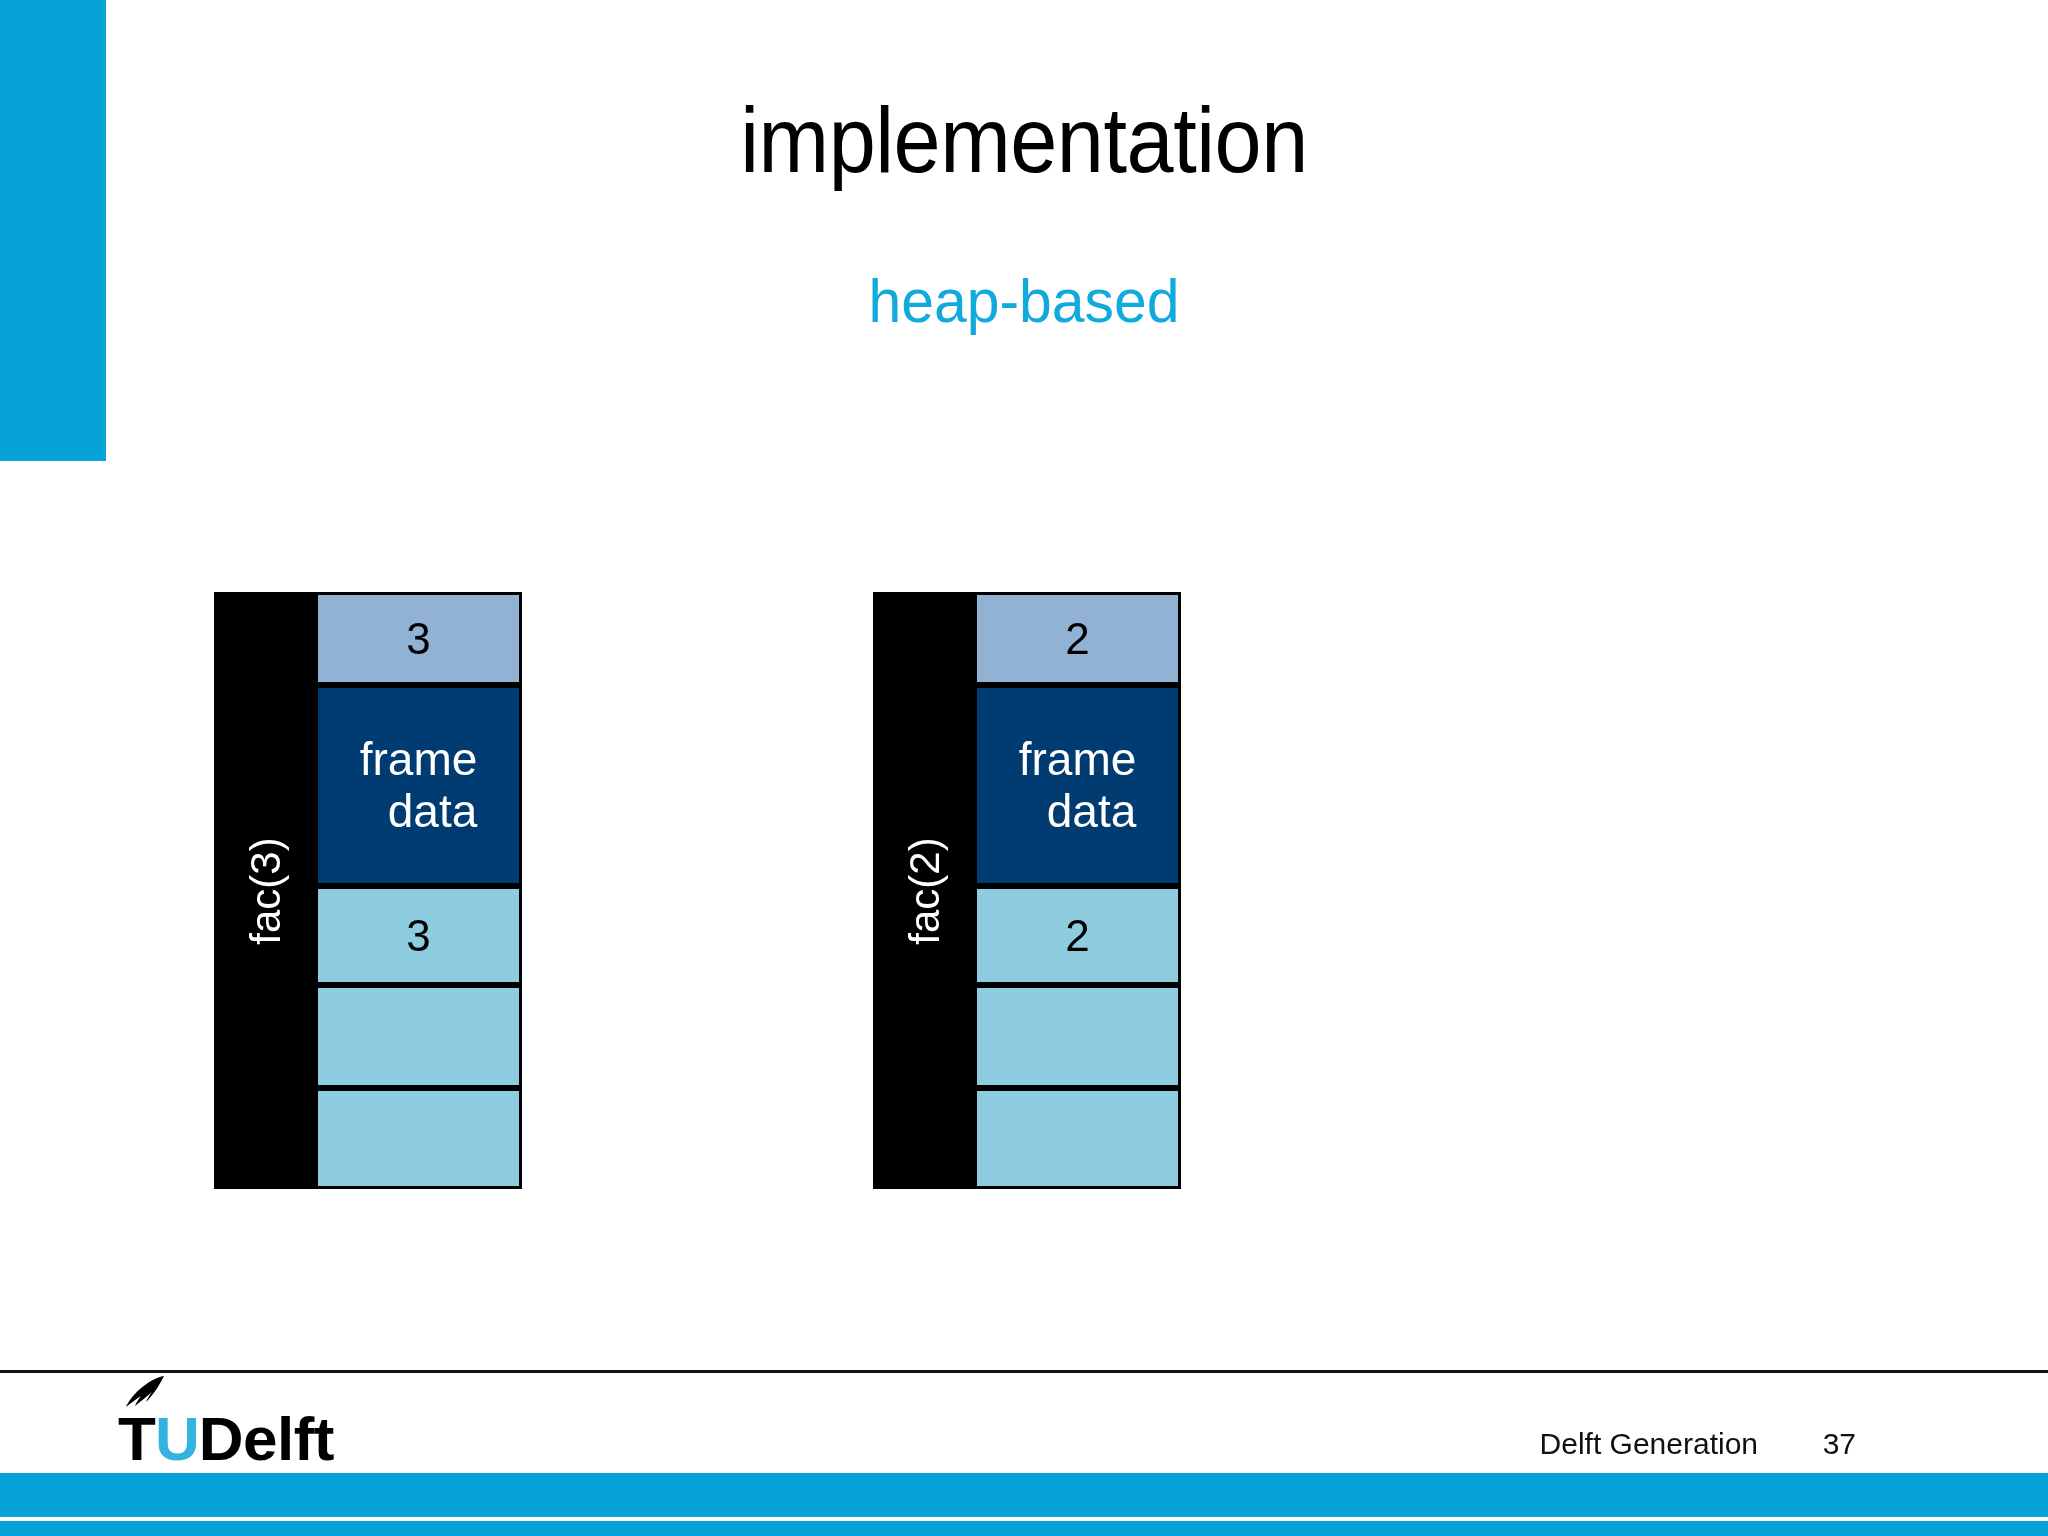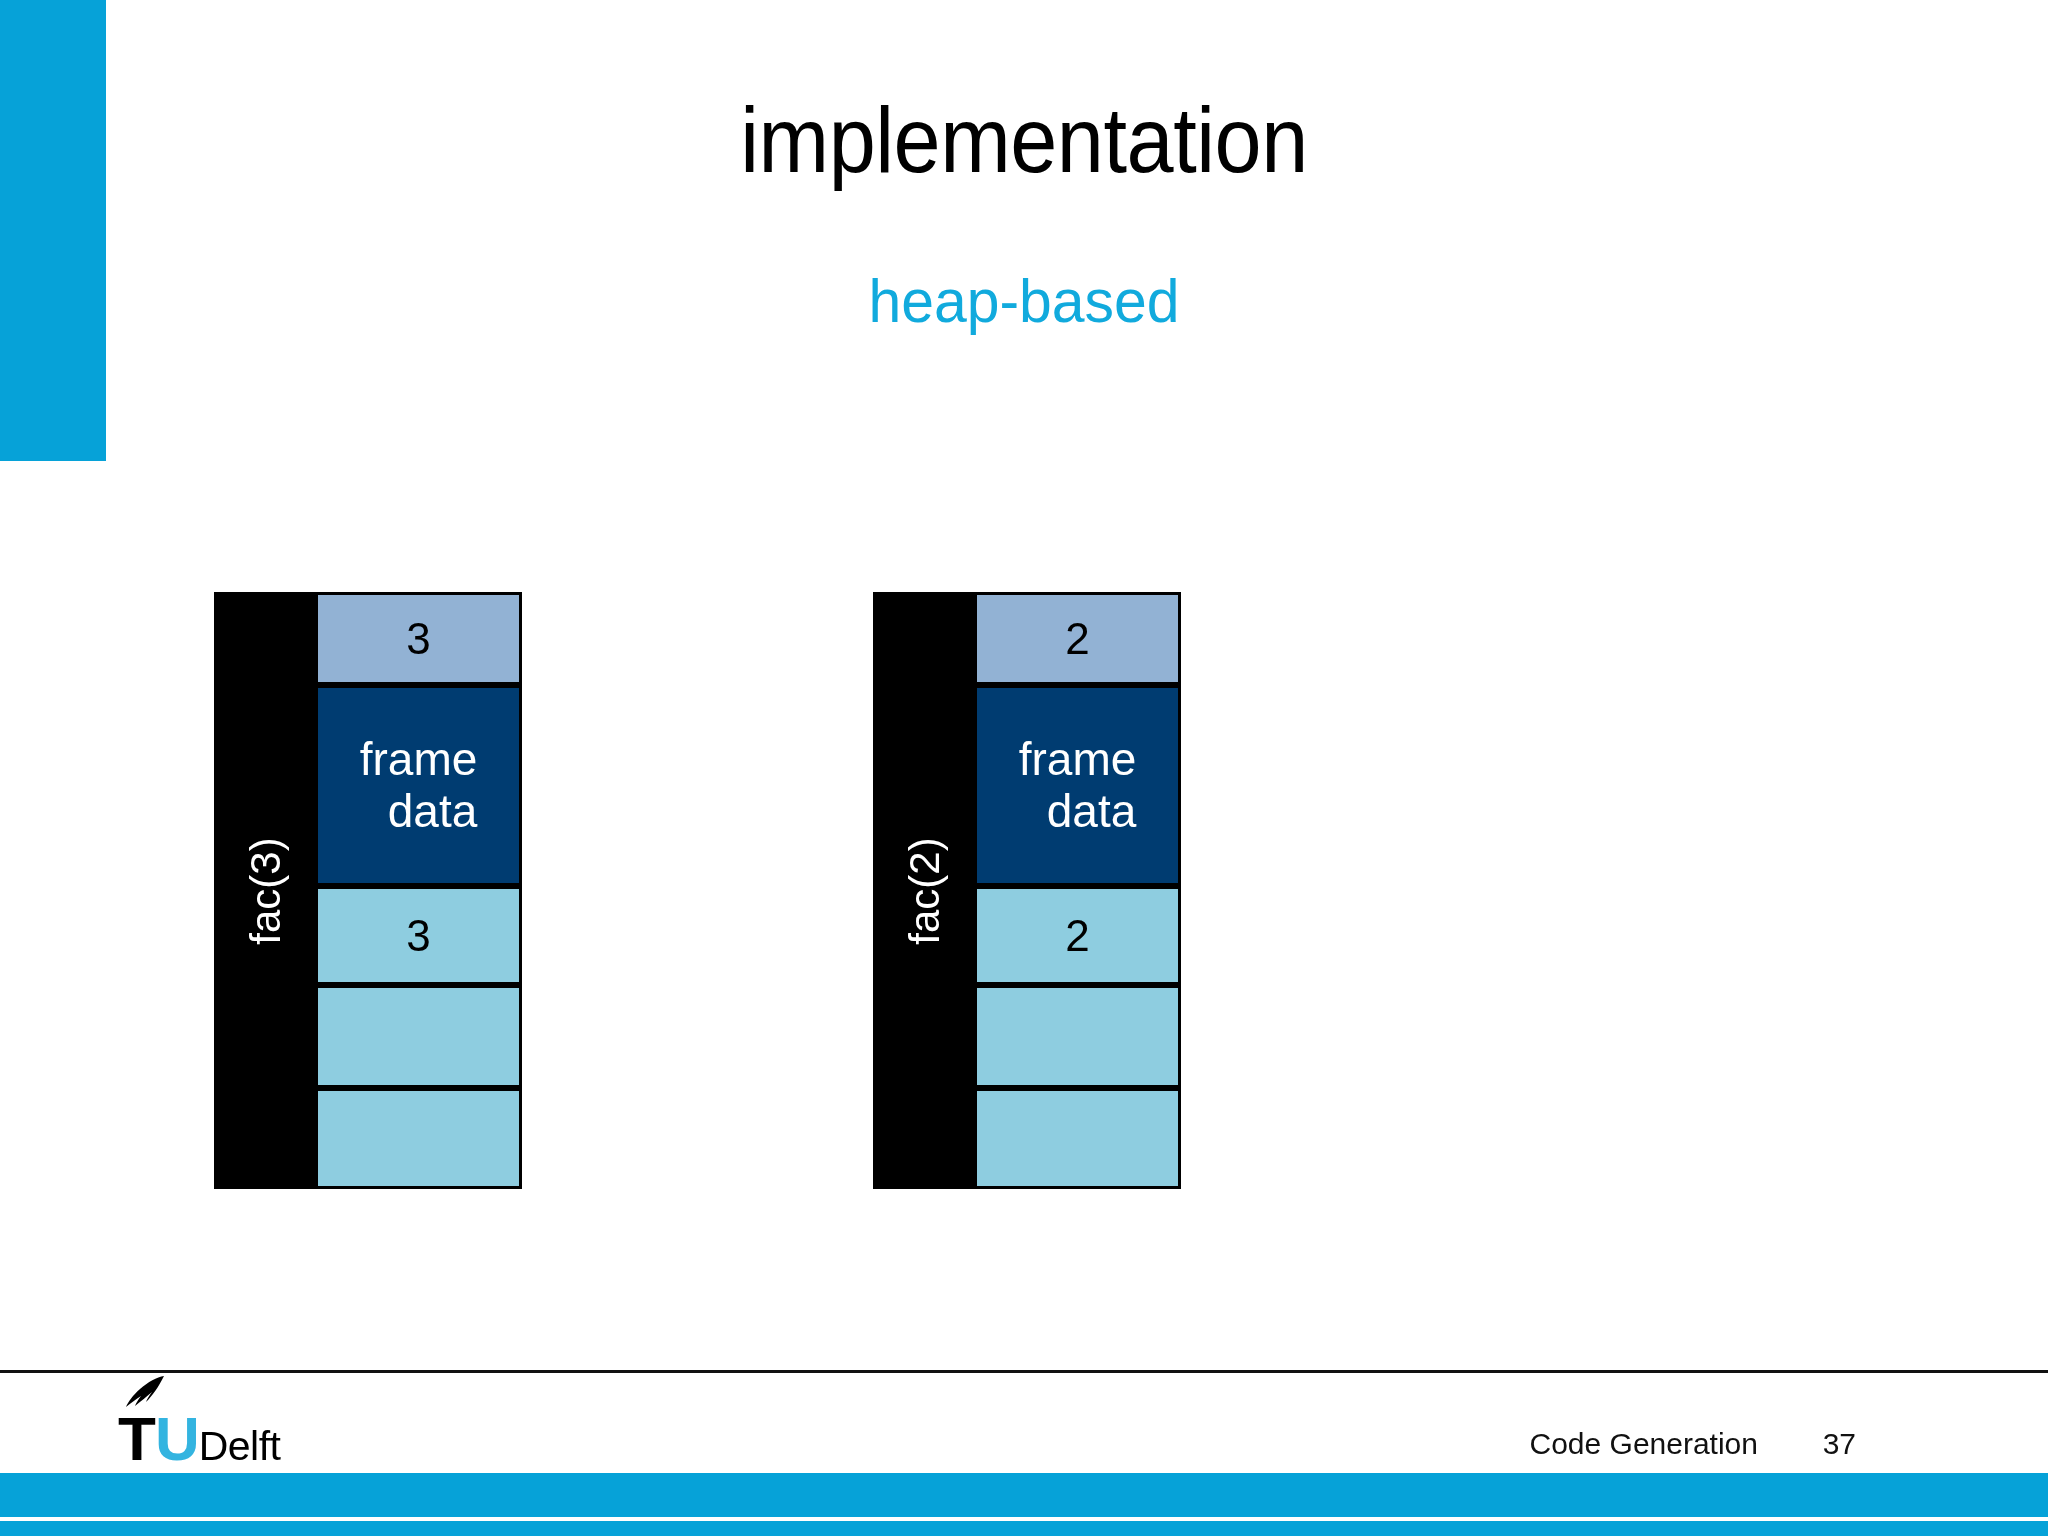--- a/index.html
+++ b/index.html
@@ -156,22 +156,22 @@
     position: absolute;
     left: 6px;
     top: -34px;
     width: 44px;
     height: 34px;
   }
   .logo-t { color: #000000; }
   .logo-u { color: #33B4E0; }
   .logo-delft {
     color: #000000;
-    font-weight: 400;
-    font-size: 41px;
+    font-weight: 700;
+    font-size: 62px;
     letter-spacing: -0.5px;
   }
 
   .footer-meta {
     position: absolute;
     top: 1429px;
     font-size: 30px;
     line-height: 1;
     color: #111111;
   }
@@ -220,17 +220,17 @@
   <div class="logo-mark">
     <svg class="logo-flame" viewBox="0 0 44 34" aria-hidden="true">
       <path d="M40 2 C33 3 24 8 16 15 C9 21 4 28 2 33 C7 29 12 25 17 22 C14 26 12 29 11 32 C16 28 22 23 28 18 C25 22 23 25 22 28 C28 22 34 14 40 2 Z" fill="#000000"></path>
     </svg>
     <span class="logo-t">T</span>
     <span class="logo-u">U</span>
     <span class="logo-delft">Delft</span>
   </div>
 </div>
 
-<div class="footer-meta footer-course">Code Generation</div>
+<div class="footer-meta footer-course">Delft Generation</div>
 <div class="footer-meta footer-page">37</div>
 
 <div class="footer-bar"></div>
 <div class="footer-bar-split"></div>
 
 </body></html>

